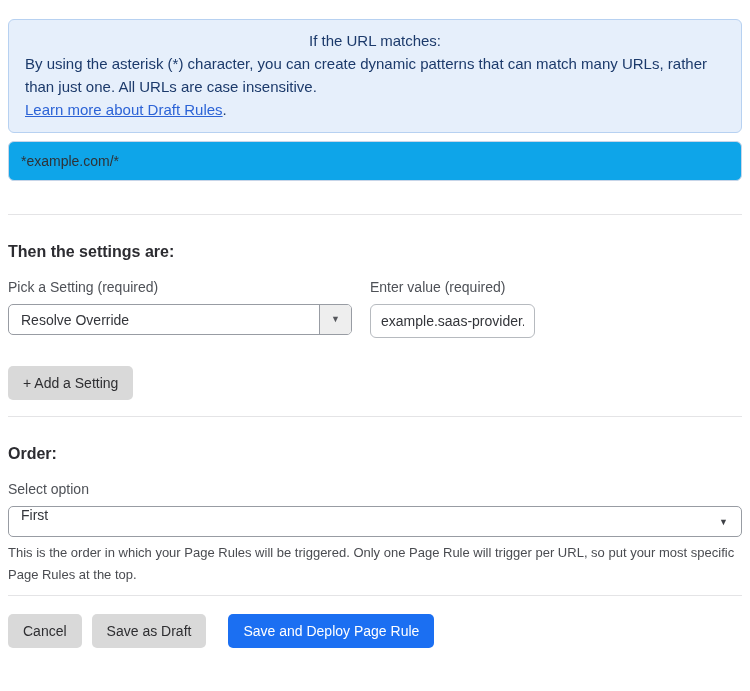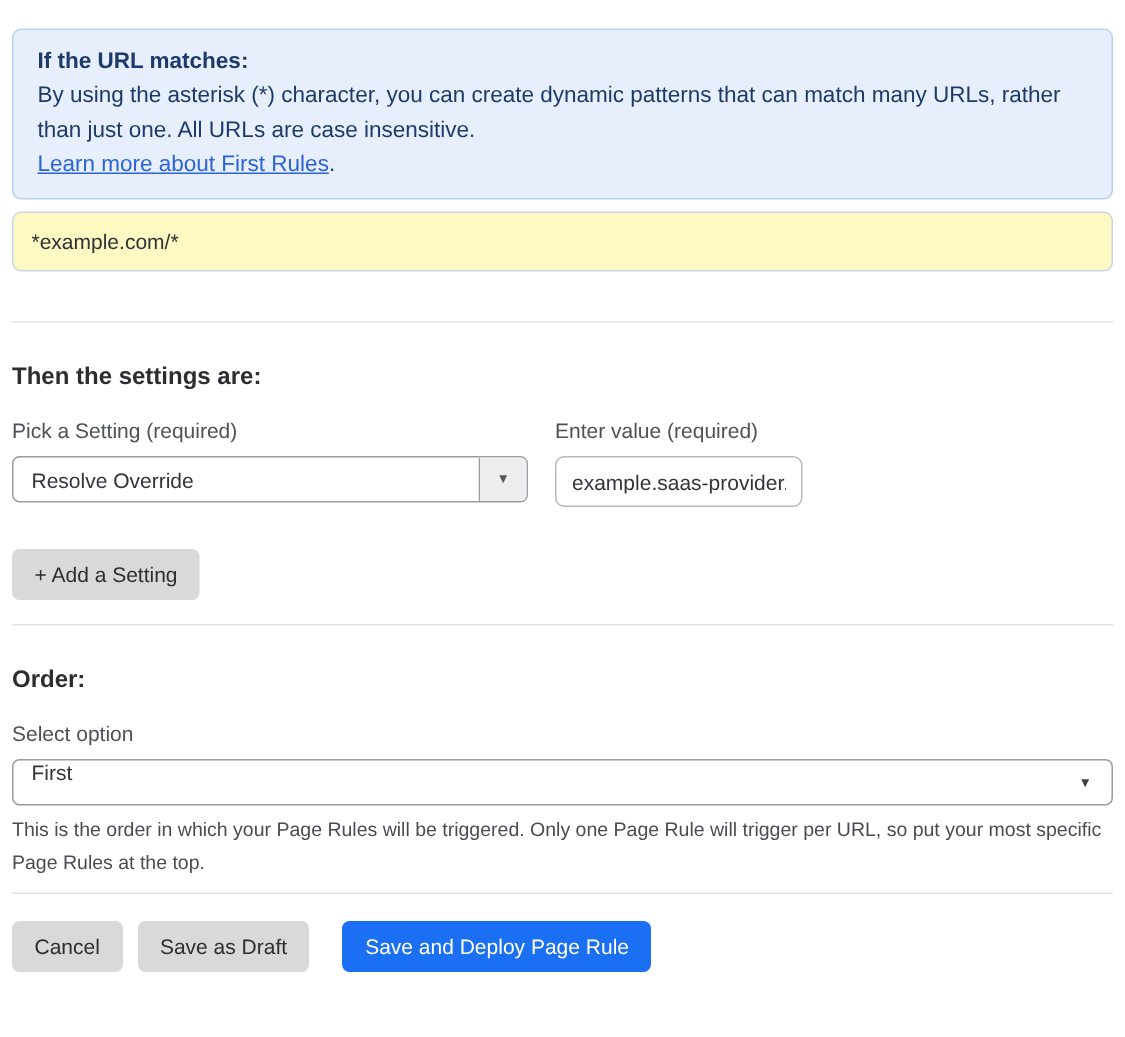--- a/index.html
+++ b/index.html
@@ -24,40 +24,40 @@
   .info-box {
     margin-top: 19px;
     background: #e6effb;
     border: 1px solid #b7d1f1;
     border-radius: 6px;
     padding: 9px 16px 11px 16px;
     font-size: 15px;
     line-height: 23px;
     color: #1c3a6b;
   }
-  .info-heading { font-weight: 700; }
+  .info-heading { font-weight: 400; text-align: center; }
   .info-link {
     color: #2c63d6;
     text-decoration: underline;
     cursor: pointer;
   }
 
   .field-label {
     margin-top: 17px;
     font-size: 14px;
     color: #4e5157;
     line-height: 17px;
   }
 
   .url-input {
     display: block;
     margin-top: 8px;
     width: 734px;
     height: 40px;
-    background: #fef9c3;
+    background: #0ea5e9;
     border: 1px solid #c7d5e8;
     border-radius: 6px;
     padding: 15px 12px;
     font-size: 14px;
     color: #2f3237;
     font-family: "Liberation Sans", sans-serif;
     outline: none;
   }
 
   .divider {
@@ -199,21 +199,21 @@
 </style>
 </head>
 <body>
 
 <div class="container">
 
 
   <div class="info-box">
     <div class="info-heading">If the URL matches:</div>
     <div class="info-body">By using the asterisk (*) character, you can create dynamic patterns that can match many URLs, rather than just one. All URLs are case insensitive.</div>
-    <div><a class="info-link">Learn more about First Rules</a><span>.</span></div>
+    <div><a class="info-link">Learn more about Draft Rules</a><span>.</span></div>
   </div>
 
   <input class="url-input" type="text" value="*example.com/*" style="">
 
   <hr class="divider divider-1">
 
   <div class="section-heading">Then the settings are:</div>
 
   <div class="settings-row">
     <div class="settings-col-1">

